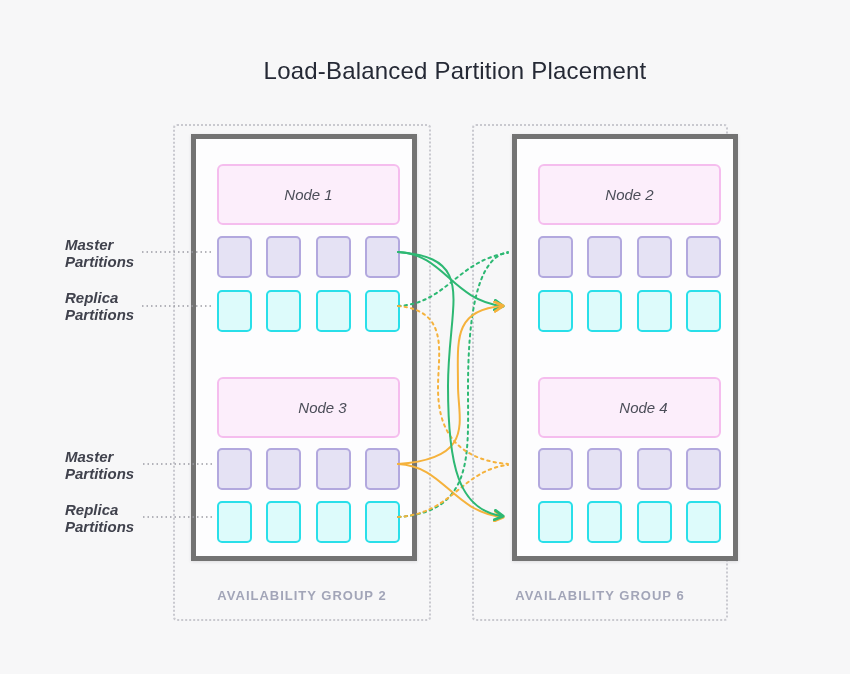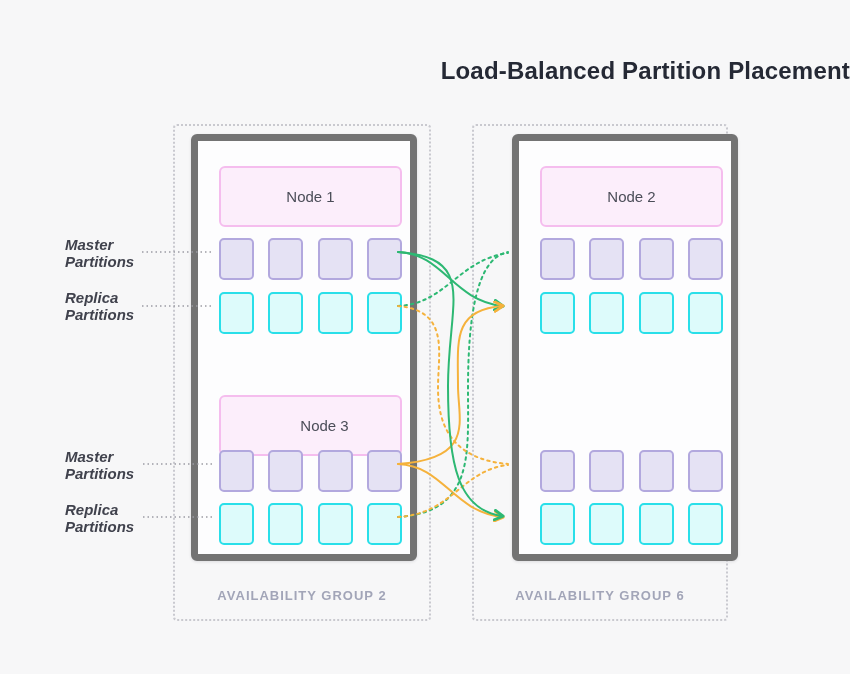--- a/index.html
+++ b/index.html
@@ -5,52 +5,53 @@
   * { box-sizing: border-box; margin: 0; padding: 0; }
   html,body { width:850px; height:674px; }
   body {
     position: relative;
     background: #f7f7f8;
     font-family: "Liberation Sans", sans-serif;
     overflow: hidden;
   }
   .title {
     position: absolute; top: 57px; left: 60px; width: 790px;
-    text-align: right; font-size: 24px; font-weight: 700;
+    text-align: center; font-size: 24px; font-weight: 400;
     color: #252935; letter-spacing: .2px;
   }
   .group {
     position: absolute; top: 124px; height: 497px;
     border: 2px dotted #c9c9cf; border-radius: 4px;
   }
   .group--1 { left: 173px; width: 258px; }
   .group--2 { left: 472px; width: 256px; }
   .group-label {
     position: absolute; top: 588px; text-align: center;
     font-size: 13px; font-weight: 700; color: #a2a5b8;
     letter-spacing: 1px;
   }
   .group-label--1 { left: 173px; width: 258px; }
   .group-label--2 { left: 472px; width: 256px; }
   .card {
     position: absolute; top: 134px; width: 226px; height: 427px;
-    background: #fdfdfe; border: 7px solid #737373; border-radius: 6px;
+    background: #fdfdfe; border: 5px solid #737373; border-radius: 0;
     box-shadow: 0 1px 3px rgba(40,40,60,.12);
+    font-style: italic;
   }
   .card--1 { left: 191px; }
   .card--2 { left: 488px; margin-left: 24px; }
   .node-box {
     position: absolute; left: 21px; width: 183px; height: 61px;
     background: var(--pink-fill); border: 2px solid var(--pink-border);
     border-radius: 6px;
     display: flex; align-items: center; justify-content: center;
     font-size: 15px; color: #4b4d58;
   }
   .node-box--top { top: 25px; }
-  .node-box--bottom { top: 254px; padding-left: 28px; }
+  .node-box--bottom { top: 238px; padding-left: 28px; }
   .row {
     position: absolute; left: 21px; width: 183px; height: 42px;
     display: flex; justify-content: space-between;
   }
   .row--m-top { top: 97px; }
   .row--r-top { top: 151px; }
   .row--m-bottom { top: 309px; }
   .row--r-bottom { top: 362px; }
   .master-sq {
     width: 35px; height: 42px; border-radius: 5px;
@@ -142,20 +143,23 @@
       <div class="master-sq"></div>
       <div class="master-sq"></div>
       <div class="master-sq"></div>
     </div>
   <div class="row row--r-top">
       <div class="replica-sq"></div>
       <div class="replica-sq"></div>
       <div class="replica-sq"></div>
       <div class="replica-sq"></div>
     </div>
+  <div class="node-box node-box--bottom">
+    <span>Node 4</span>
+  </div>
   <div class="row row--m-bottom">
       <div class="master-sq"></div>
       <div class="master-sq"></div>
       <div class="master-sq"></div>
       <div class="master-sq"></div>
     </div>
   <div class="row row--r-bottom">
       <div class="replica-sq"></div>
       <div class="replica-sq"></div>
       <div class="replica-sq"></div>

